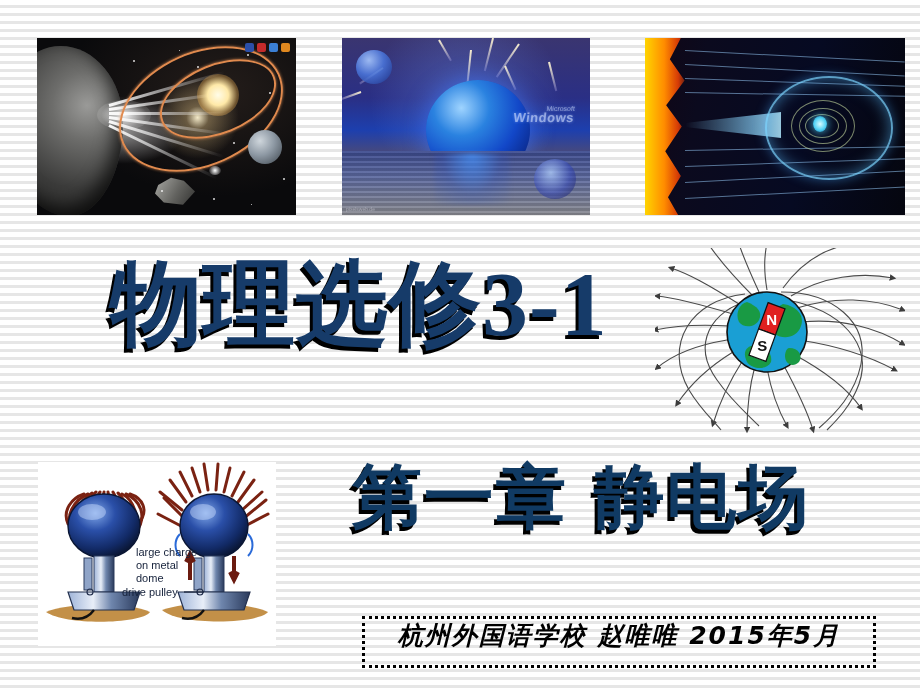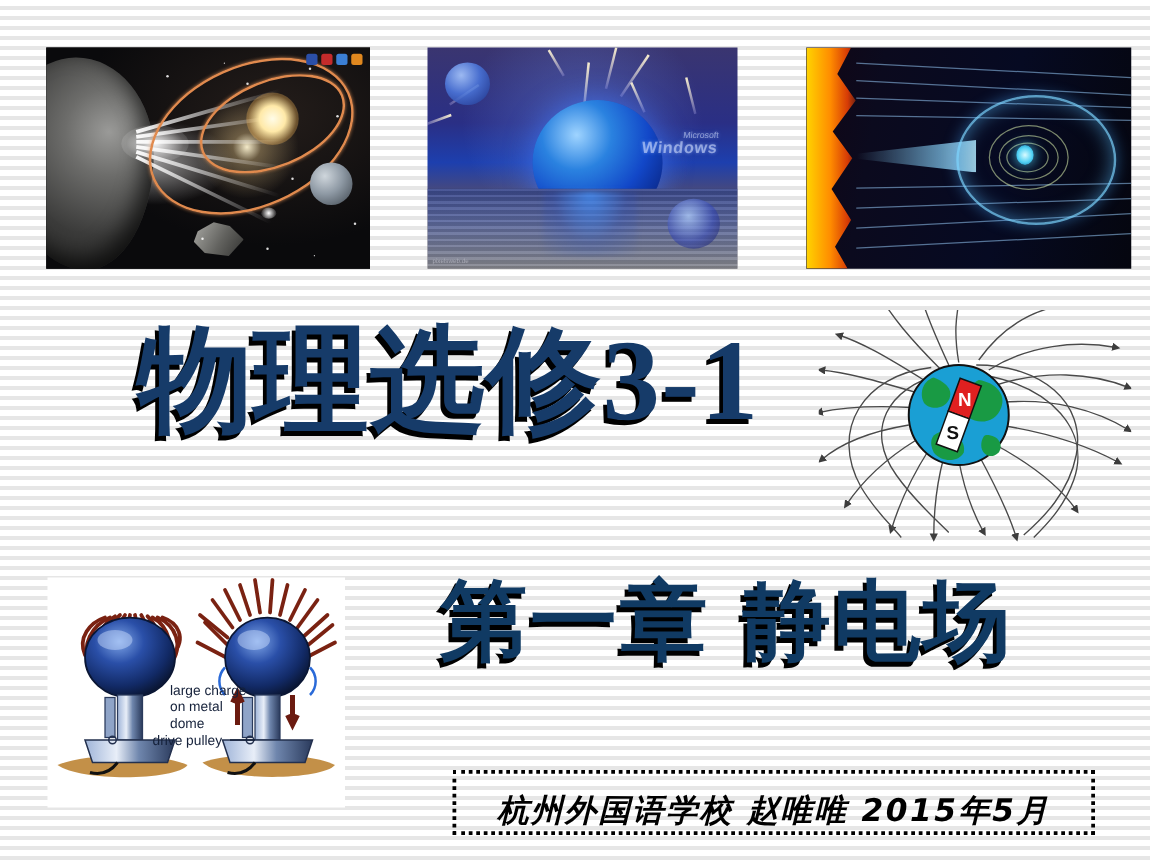--- a/index.html
+++ b/index.html
@@ -287,21 +287,21 @@
   #vdg svg { display: block; }
 
   
   #credit-box {
     position: absolute;
     left: 362px; top: 616px;
     width: 508px; height: 46px;
     border: 3px dotted #000000;
     background: transparent;
     display: flex;
-    align-items: flex-end;
+    align-items: flex-start;
     justify-content: center;
   }
   #credit-text {
     font-family: "DejaVu Sans", "Liberation Sans", sans-serif;
     font-size: 25px;
     font-weight: 700;
     font-style: italic;
     color: #000000;
     letter-spacing: 2px;
     white-space: nowrap;

